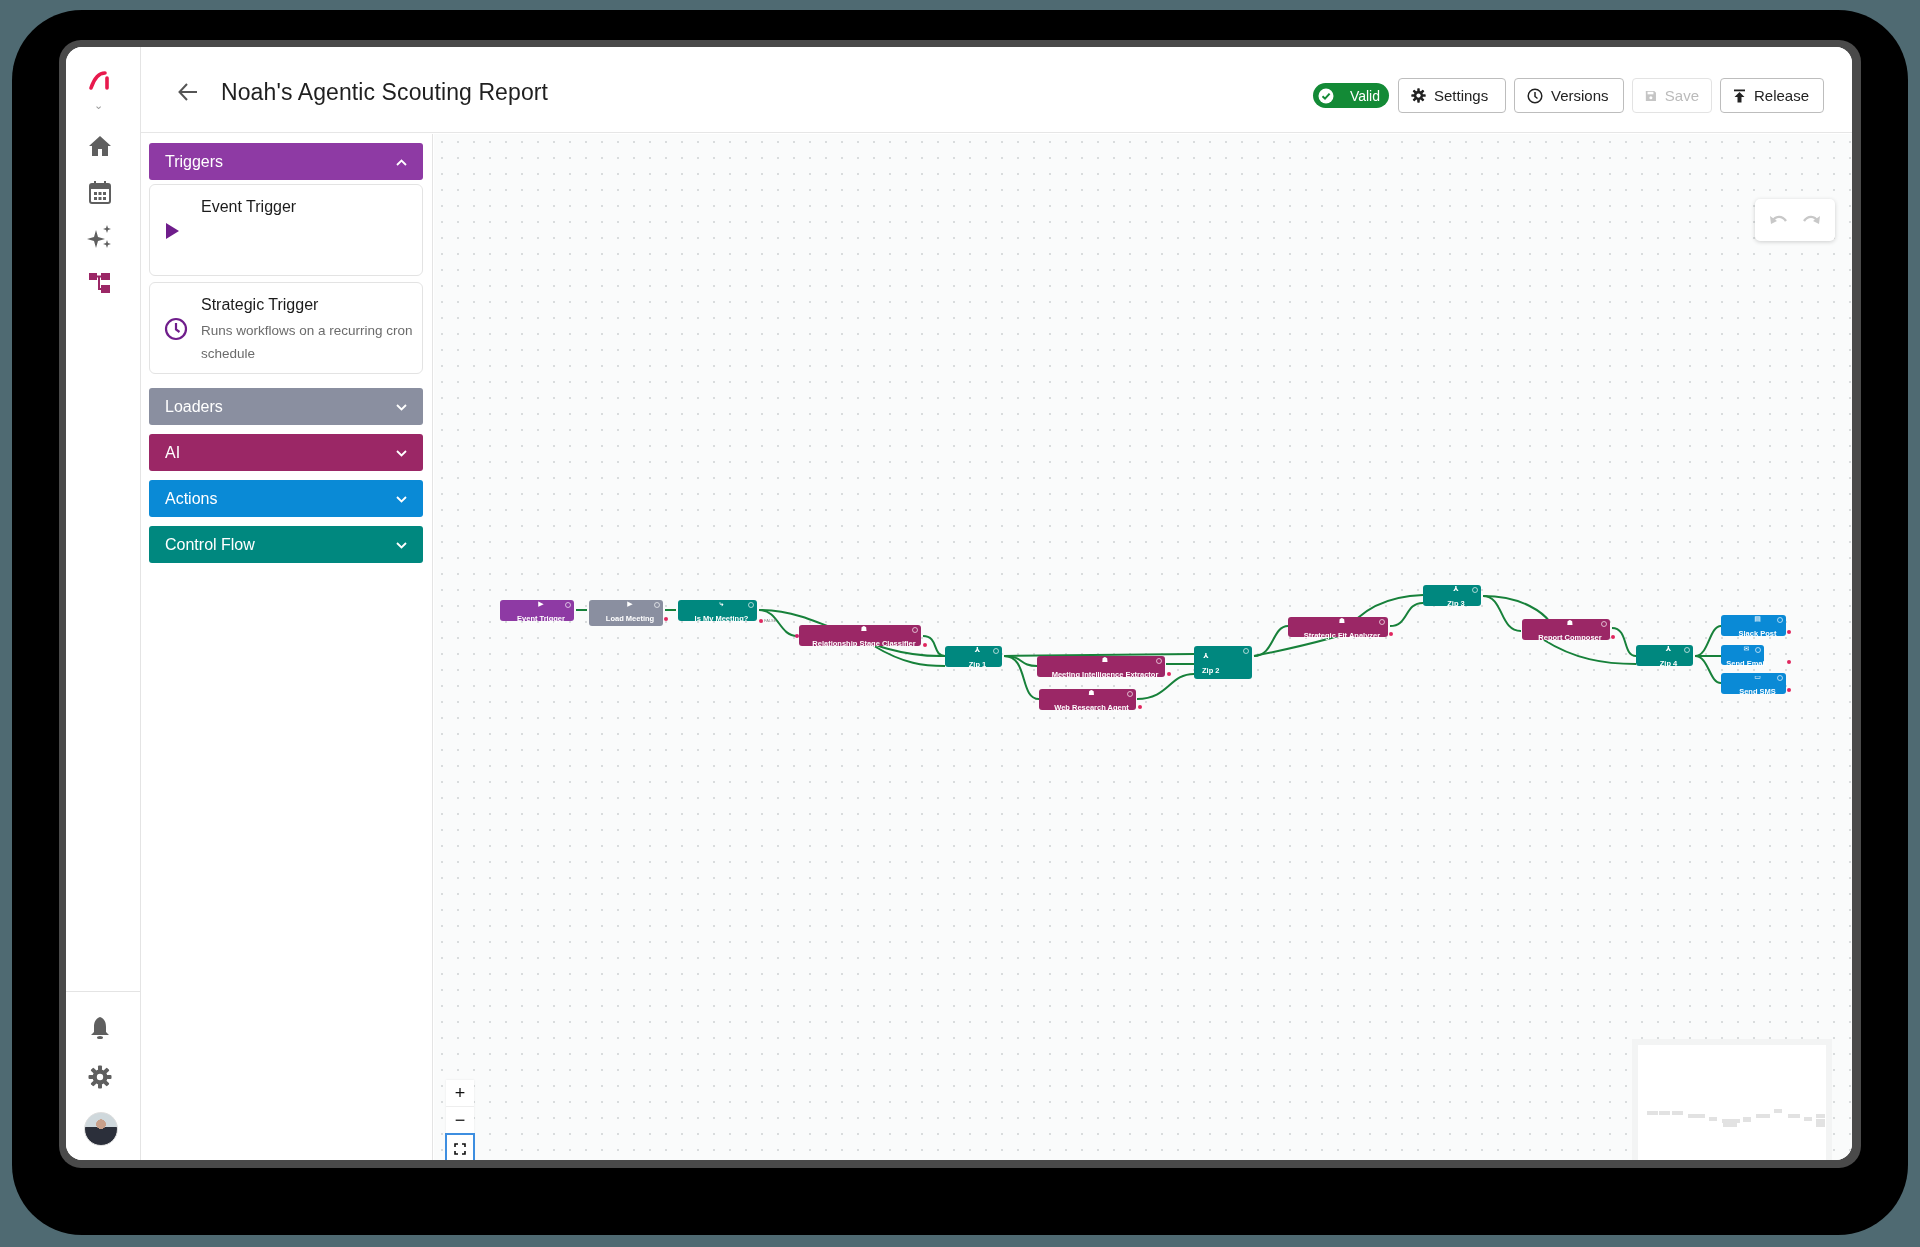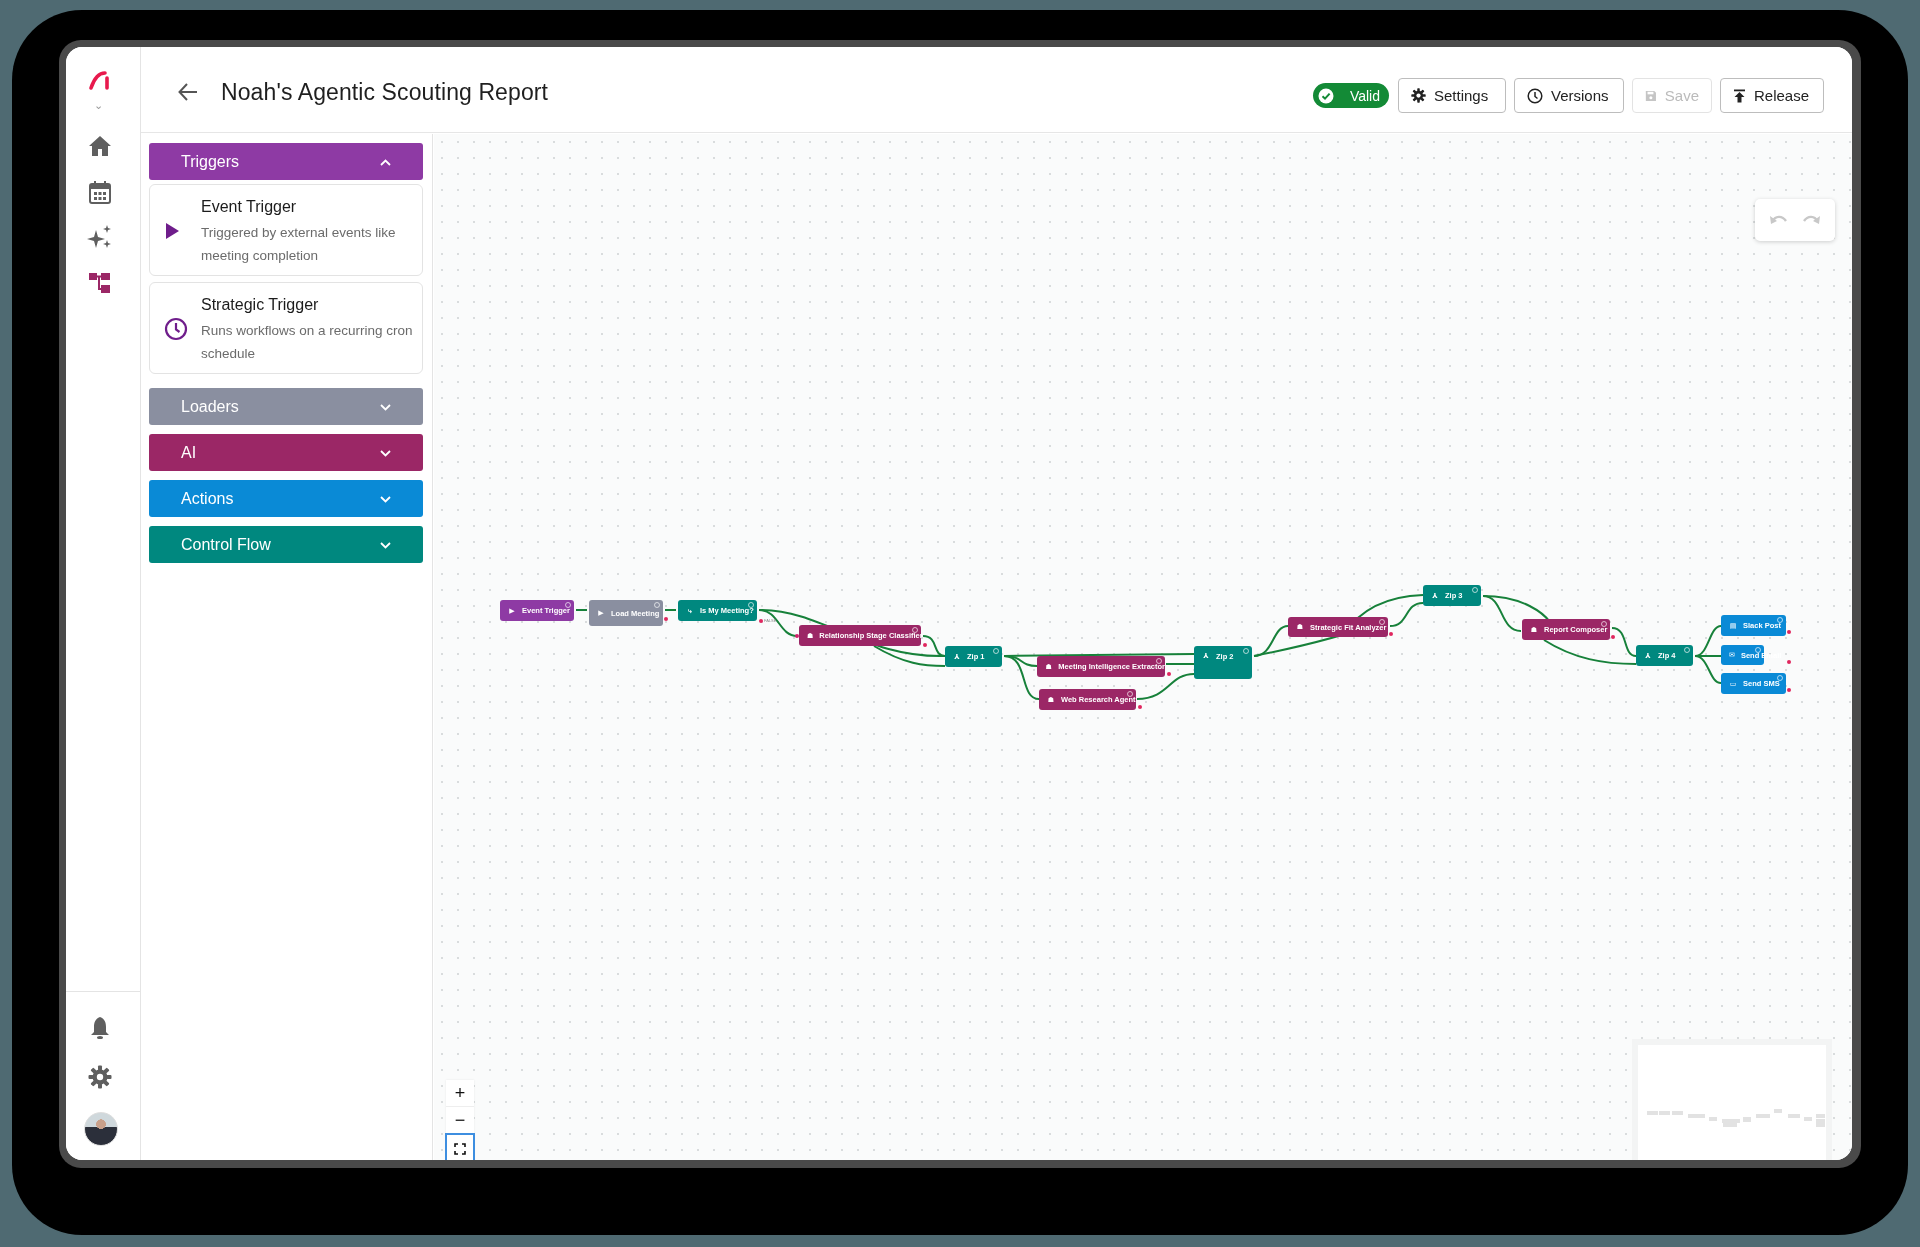--- a/index.html
+++ b/index.html
@@ -53,21 +53,21 @@
     border: 1px solid #bdbdbd; border-radius: 4px; background: #fff; font-size: 15px; color: #222;
   }
   .btn.disabled { color: #bbb; border-color: #e3e3e3; }
   
   .palette {
     position: absolute; left: 75px; top: 87px; width: 292px; bottom: 0;
     border-right: 1px solid #e4e4e4; background: #fff;
   }
   .cat {
     position: absolute; left: 8px; width: 274px; height: 37px; border-radius: 3px;
-    color: #fff; font-size: 16px; display: flex; align-items: center; padding: 0 32px;
+    color: #fff; font-size: 16px; display: flex; align-items: center; padding: 0 16px;
     justify-content: space-between;
   }
   .cat .chev { font-size: 11px; }
   .card {
     position: absolute; left: 8px; width: 274px; border: 1px solid #e3e3e3; border-radius: 6px; background: #fff;
   }
   .card .ico { position: absolute; left: 14px; }
   .card .ct { position: absolute; left: 51px; top: 13px; font-size: 16px; color: #1c1c1c; }
   .card .cd { position: absolute; left: 51px; top: 36px; font-size: 13.5px; color: #6b6b6b; line-height: 23px; width: 215px; }
   
@@ -94,21 +94,21 @@
   .minimap {
     position: absolute; right: 20px; top: 905px; width: 200px; height: 150px;
     background: #f3f4f4; padding: 6px;
   }
   .minimap-inner { position: relative; width: 100%; height: 100%; background: #fff; }
   .mm { position: absolute; background: #e2e2e2; height: 4px; }
 
   
   .node {
     position: absolute; border-radius: 3px; color: #fff; font-size: 7.5px; font-weight: bold;
-    display: flex; align-items: center; padding-left: 8px; gap: 6px; white-space: nowrap;
+    display: flex; align-items: center; padding-left: 8px; gap: 6px; white-space: nowrap; flex-direction: column;
   }
   .node .gear {
     position: absolute; right: 3px; top: 2px; width: 6px; height: 6px; border-radius: 50%;
     border: 1px solid rgba(255,255,255,0.65);
   }
   .node .nicon { font-size: 7px; width: 8px; text-align: center; }
   .port { position: absolute; width: 4px; height: 4px; border-radius: 50%; }
   .port.in { background: #d0226b; }
   .port.err { background: #e0265e; }
   .edge-label { position: absolute; font-size: 4px; color: #888; }
@@ -263,21 +263,20 @@
       </span>
     </div>
 
     <div class="card" style="top:50px;height:92px">
       <span class="ico" style="top:37px">
         <svg width="16" height="18" viewBox="0 0 16 18">
             <path d="M2 1 L15 9 L2 17 Z" fill="#6f1d8b"></path>
           </svg>
       </span>
       <div class="ct">Event Trigger</div>
-      <div class="cd">Triggered by external events like meeting completion</div>
     </div>
 
     <div class="card" style="top:148px;height:92px">
       <span class="ico" style="top:34px">
         <svg width="24" height="24" viewBox="0 0 24 24">
             <circle cx="12" cy="12" r="10" stroke="#6f1d8b" stroke-width="2.2" fill="none"></circle>
             <path d="M12 6 L12 12.5 L15.5 15" stroke="#6f1d8b" stroke-width="2.2" fill="none"></path>
           </svg>
       </span>
       <div class="ct">Strategic Trigger</div>

